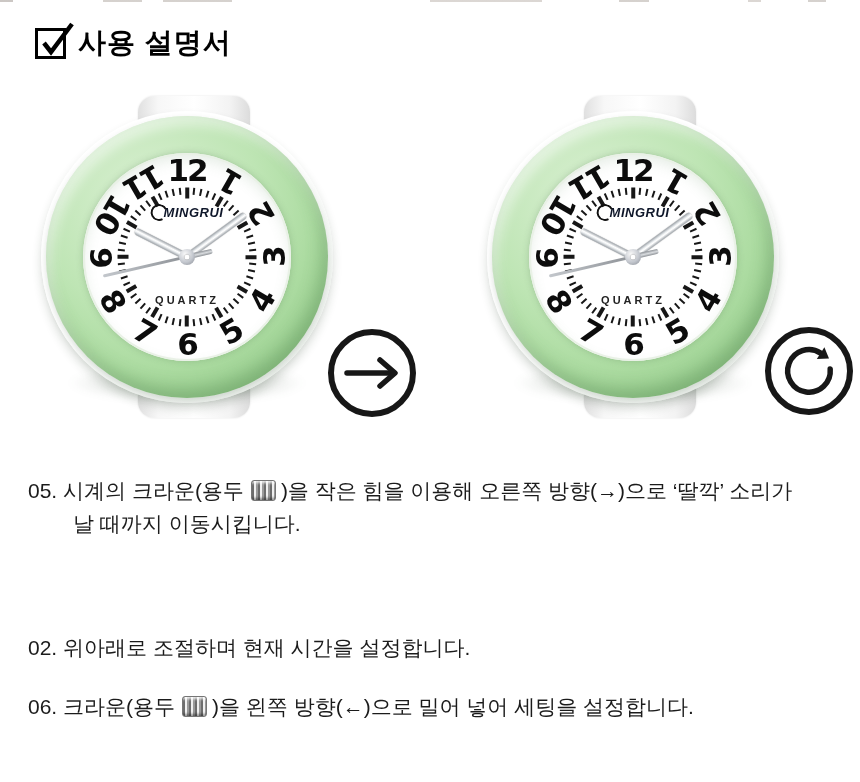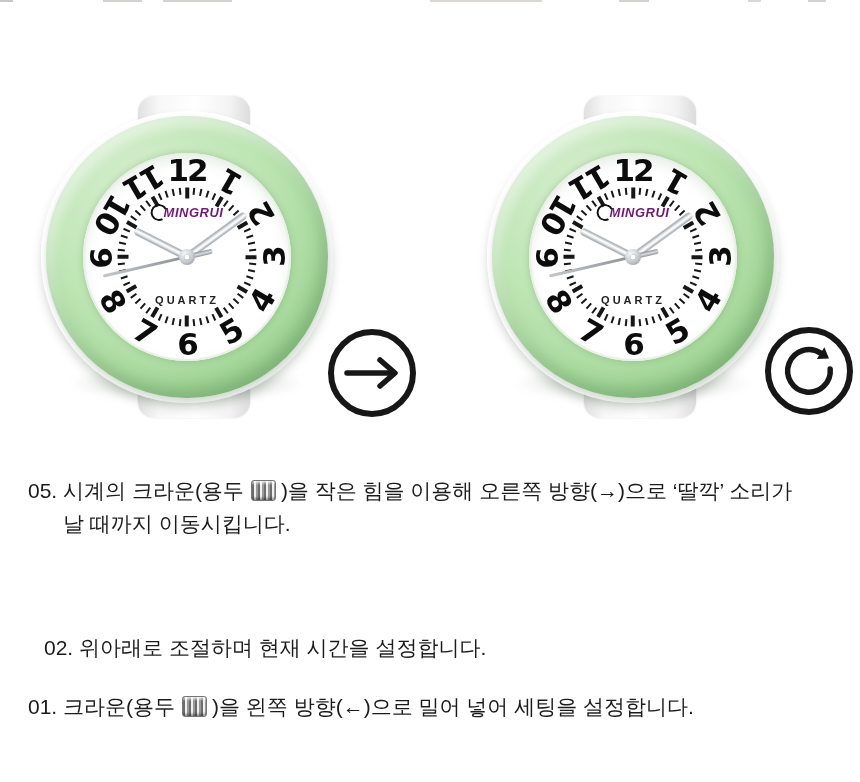--- a/index.html
+++ b/index.html
@@ -51,21 +51,21 @@
     box-shadow:inset 0 0 0 2px #e9f1e6,inset 0 6px 14px rgba(100,140,100,.16),0 0 7px rgba(70,110,70,.28);}
   .ticks,.numerals{position:absolute;inset:0;}
   .tick{position:absolute;left:50%;top:50%;width:2px;height:7px;background:#171717;}
   .tick.major{width:3.5px;height:11px;}
   .numeral{position:absolute;font-family:"DejaVu Sans","Liberation Sans",sans-serif;
     font-weight:bold;font-size:31px;letter-spacing:-2px;color:#0c0c0c;line-height:1;}
   .logo{position:absolute;left:50%;top:calc(50% - 53px);transform:translateX(-50%);
     display:flex;align-items:center;white-space:nowrap;}
   .logo-c{width:13px;height:13px;border:2.5px solid #111;border-radius:50%;
     border-right-color:transparent;transform:rotate(18deg);margin-right:-4px;}
-  .logo-text{font-style:italic;font-weight:700;font-size:13px;letter-spacing:.5px;color:#701a75;}
+  .logo-text{font-style:italic;font-weight:700;font-size:13px;letter-spacing:.5px;color:#0f172a;}
   .quartz{position:absolute;left:50%;top:calc(50% + 37px);transform:translateX(-50%);
     font-weight:700;font-size:11px;letter-spacing:3px;color:#222;}
   .hand{position:absolute;left:50%;top:50%;transform-origin:50% 100%;border-radius:3px;}
   .hand.hour{width:7px;height:58px;
     background:linear-gradient(90deg,#9aa0a6,#eef1f3 40%,#ffffff 58%,#9aa0a6);box-shadow:0 0 1px rgba(0,0,0,.5);}
   .hand.minute{width:7px;height:72px;
     background:linear-gradient(90deg,#9aa0a6,#eef1f3 40%,#ffffff 58%,#9aa0a6);box-shadow:0 0 1px rgba(0,0,0,.5);}
   .hand.second{width:2.5px;height:86px;background:linear-gradient(180deg,#c3c7cc,#8d9196);}
   .second-tail{position:absolute;left:50%;top:50%;transform-origin:50% 100%;
     width:5px;height:26px;border-radius:2px;background:linear-gradient(90deg,#8d9196,#d9dcdf 50%,#8d9196);}
@@ -73,33 +73,41 @@
     transform:translate(-50%,-50%);
     background:radial-gradient(circle at 38% 32%,#fafafa,#c3c7ce 55%,#868a92);}
   .cap-dot{position:absolute;left:50%;top:50%;width:5px;height:5px;border-radius:50%;
     transform:translate(-50%,-50%);background:#fff;box-shadow:0 0 1px #777;}
   
   .step-icon{position:absolute;width:76px;height:76px;border:6px solid #171717;border-radius:50%;
     background:#fff;display:flex;align-items:center;justify-content:center;}
   
   .instr{position:absolute;margin:0;font-size:21px;line-height:33px;color:#1b1b1b;}
   .instr .nowrap{white-space:nowrap;}
-  .instr .line2{display:block;margin-left:35px;white-space:nowrap;}
+  .instr .line2{display:block;margin-left:45px;white-space:nowrap;}
   .crown-inline{display:inline-block;width:25px;height:21px;vertical-align:-3px;margin:0 5px 0 7px;
     border-radius:3px;border:1px solid #767676;box-sizing:border-box;
     background:repeating-linear-gradient(90deg,#6d6d6d 0 2px,#f0f0f0 2px 4px,#9a9a9a 4px 6px);
     box-shadow:inset 0 8px 3px -6px rgba(255,255,255,.85),inset 0 -8px 3px -6px rgba(0,0,0,.4);}
 </style>
 </head>
 <body>
 
 <div class="screen">
 
   <div class="top-remnant"></div>
 
+  <div class="hdr">
+    <span class="chk">
+      <svg width="40" height="40" viewBox="0 0 40 40">
+        <polyline points="8,22 15,31 36,3" fill="none" stroke="#000" stroke-width="4.5"></polyline>
+      </svg>
+    </span>
+    <h1>사용 설명서</h1>
+  </div>
 
   <div class="watch" style="left:37px">
     <div class="strap"></div>
     <div class="ground-shadow"></div>
     <div class="case"></div>
     <div class="crown"></div>
     <div class="bezel"></div>
     <div class="face"></div>
     <div class="ticks">
         <span class="tick major" style="transform: translate(-50%, -50%) rotate(0deg) translateY(-64px);"></span>
@@ -303,23 +311,23 @@
 
   <p class="instr" style="left:28px;top:474px">
     <span class="nowrap">
       <span>05.</span>
       <span>시계의 크라운(용두</span><span class="crown-inline"></span><span>)을 작은 힘을 이용해 오른쪽 방향(→)으로 ‘딸깍’ 소리가</span>
     </span>
     <span class="line2">날 때까지 이동시킵니다.</span>
   </p>
 
 
-  <p class="instr nowrap" style="left:44px;top:631px">
+  <p class="instr nowrap" style="left:28px;top:631px">
     <span>02.</span>
     <span>위아래로 조절하며 현재 시간을 설정합니다.</span>
   </p>
 
   <p class="instr nowrap" style="left:28px;top:690px">
-    <span>01.</span>
+    <span>06.</span>
     <span>크라운(용두</span><span class="crown-inline"></span><span>)을 왼쪽 방향(←)으로 밀어 넣어 세팅을 설정합니다.</span>
   </p>
 
 </div>
 
 </body></html>

